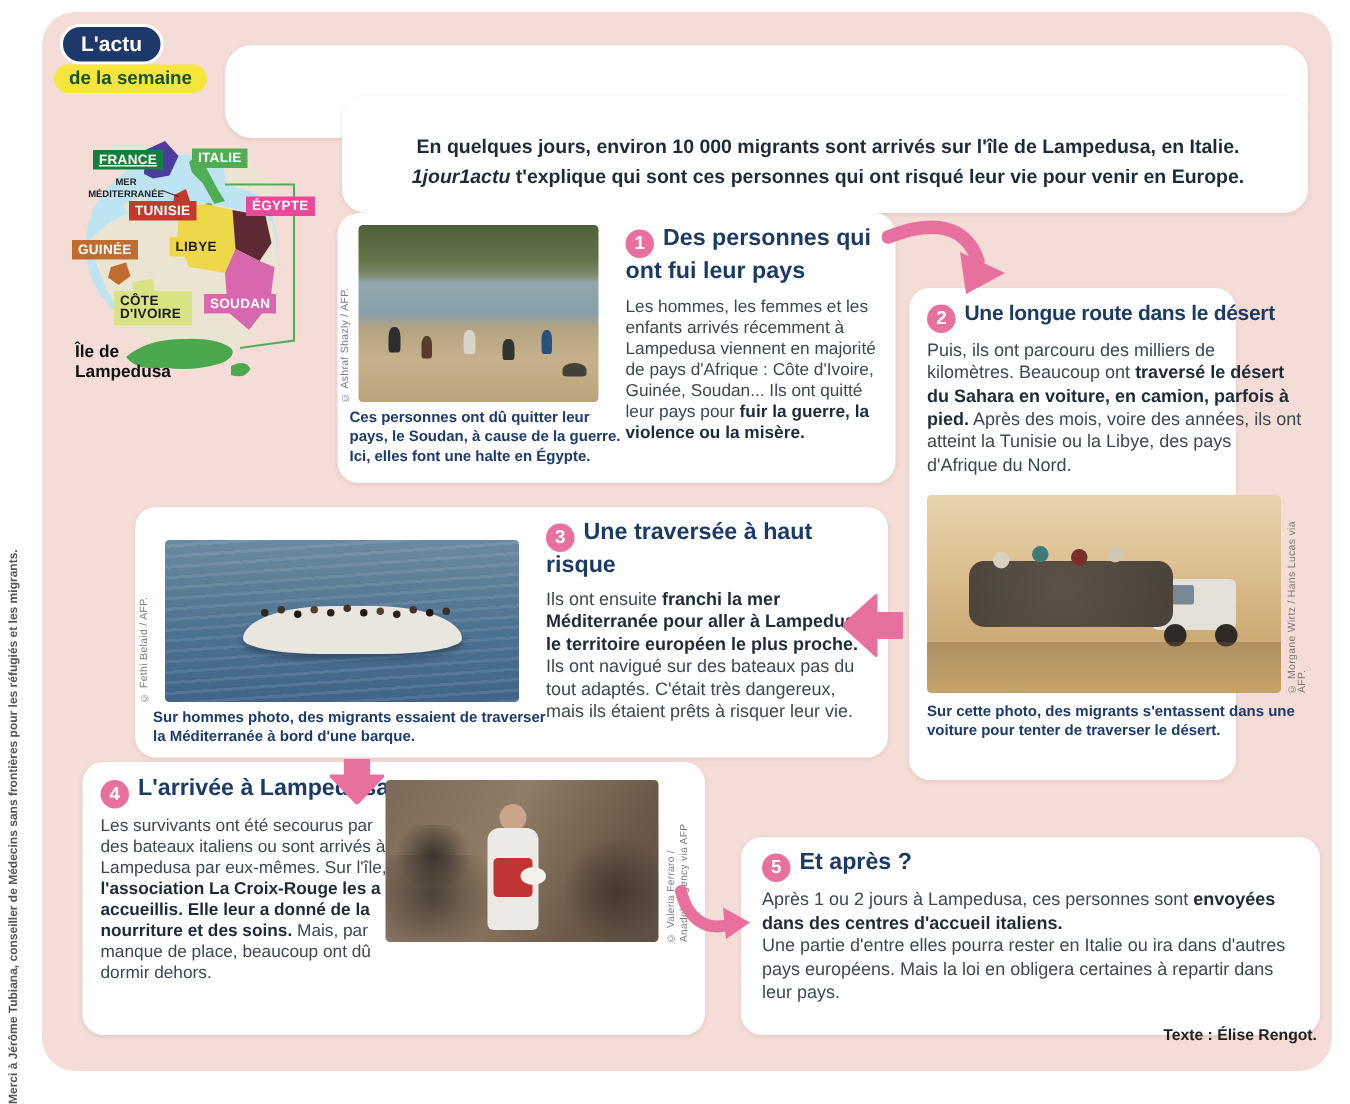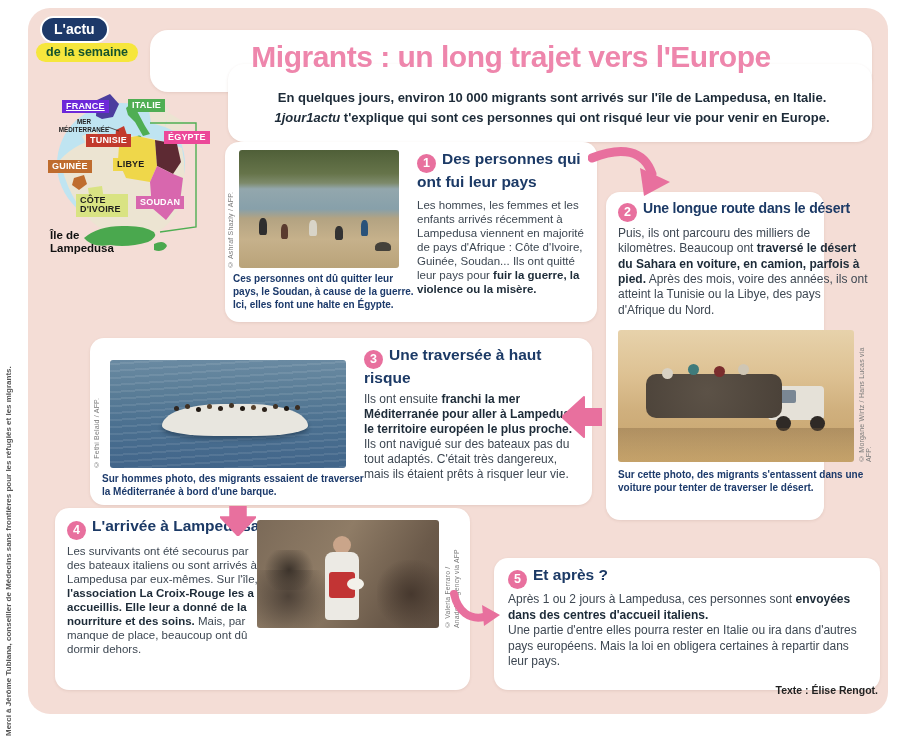--- a/index.html
+++ b/index.html
@@ -51,21 +51,20 @@
 <body>
 
 <div class="stage">
   <div class="panel" style="background-color: rgb(244, 221, 214);"></div>
 
   <div class="badge1">L'actu</div>
   <div class="badge2">de la semaine</div>
 
   <div class="card title-card"></div>
   <div class="card intro-card"></div>
-  <div class="big-title" style="color: rgb(238, 134, 172);">Migrants : un long trajet vers l'Europe</div>
   <div class="intro"><span class="b">En quelques jours, environ 10 000 migrants sont arrivés sur l'île de Lampedusa, en Italie.</span><br><span class="b"></span><span class="b i">1jour1actu</span><span class="b"> t'explique qui sont ces personnes qui ont risqué leur vie pour venir en Europe.</span></div>
 
   <div class="map">
     <svg width="200" height="250" viewBox="0 0 200 250">
       <ellipse cx="85" cy="78" rx="64" ry="61" fill="#bfe4f1"></ellipse>
       <path d="M46,50 L61,45 L63,56 L50,58 Z" fill="#ece4d2"></path>
       <path d="M112,18 L133,22 L129,41 L115,37 Z" fill="#ece4d2"></path>
       <path d="M133,27 L148,36 L142,47 L129,41 Z" fill="#ece4d2"></path>
       <path d="M24,74 Q40,56 70,50 Q110,46 146,62 Q152,90 144,118 Q136,142 112,150 Q80,156 56,136 Q32,112 24,74 Z" fill="#ece4d2"></path>
       <path d="M60,30 L61,14 L74,8 L83,18 L77,31 L66,33 Z" fill="#4b3d9e"></path>
@@ -75,21 +74,21 @@
       <path d="M83,60 L90,52 L101,50 L119,54 L121,80 L114,96 L90,92 L82,74 Z" fill="#efd74a"></path>
       <path d="M119,54 L141,58 L145,76 L137,88 L121,80 Z" fill="#5d2a33"></path>
       <path d="M114,96 L121,80 L137,88 L147,92 L144,116 L130,134 L116,122 Z" fill="#d867ae"></path>
       <path d="M38,92 L48,89 L51,98 L43,104 L36,99 Z" fill="#bf6c2e"></path>
       <path d="M52,102 L66,100 L68,114 L54,116 Z" fill="#d9e383"></path>
       <line x1="72" y1="41" x2="83" y2="45" stroke="#333" stroke-width="0.8"></line>
       <path d="M114,37 L160,37 L160,141 L124,146" fill="none" stroke="#4fae53" stroke-width="1.4"></path>
       <path d="M48,152 Q62,140 86,140 Q108,139 118,146 Q122,151 112,156 Q92,162 74,159 Q56,162 48,152 Z" fill="#4aa84e"></path>
       <path d="M118,158 Q128,153 131,160 Q127,167 118,164 Z" fill="#4aa84e"></path>
     </svg>
-    <div class="clabel" style="left: 26px; top: 14px; background-color: #6d28d9; color: rgb(255, 255, 255); text-decoration: underline;">FRANCE</div>
+    <div class="clabel" style="left: 26px; top: 14px; background-color: #15803d; color: rgb(255, 255, 255); text-decoration: underline;">FRANCE</div>
     <div class="clabel" style="left: 92px; top: 13px; background-color: rgb(79, 174, 83); color: rgb(255, 255, 255);">ITALIE</div>
     <div class="sea-label pre">MER
 MÉDITERRANÉE</div>
     <div class="clabel" style="left: 50px; top: 48px; background-color: rgb(194, 58, 45); color: rgb(255, 255, 255);">TUNISIE</div>
     <div class="clabel" style="left: 128px; top: 45px; background-color: #ec4899; color: rgb(255, 255, 255);">ÉGYPTE</div>
     <div class="clabel" style="left: 77px; top: 72px; background-color: rgb(239, 215, 74); color: rgb(28, 28, 28);">LIBYE</div>
     <div class="clabel" style="left: 12px; top: 74px; background-color: rgb(191, 108, 46); color: rgb(255, 255, 255);">GUINÉE</div>
     <div class="clabel" style="left: 40px; top: 108px; width: 52px; background-color: rgb(217, 227, 131); color: rgb(28, 28, 28);">CÔTE D'IVOIRE</div>
     <div class="clabel" style="left: 100px; top: 110px; background-color: rgb(216, 103, 174); color: rgb(255, 255, 255);">SOUDAN</div>
     <div class="island-label pre">Île de

